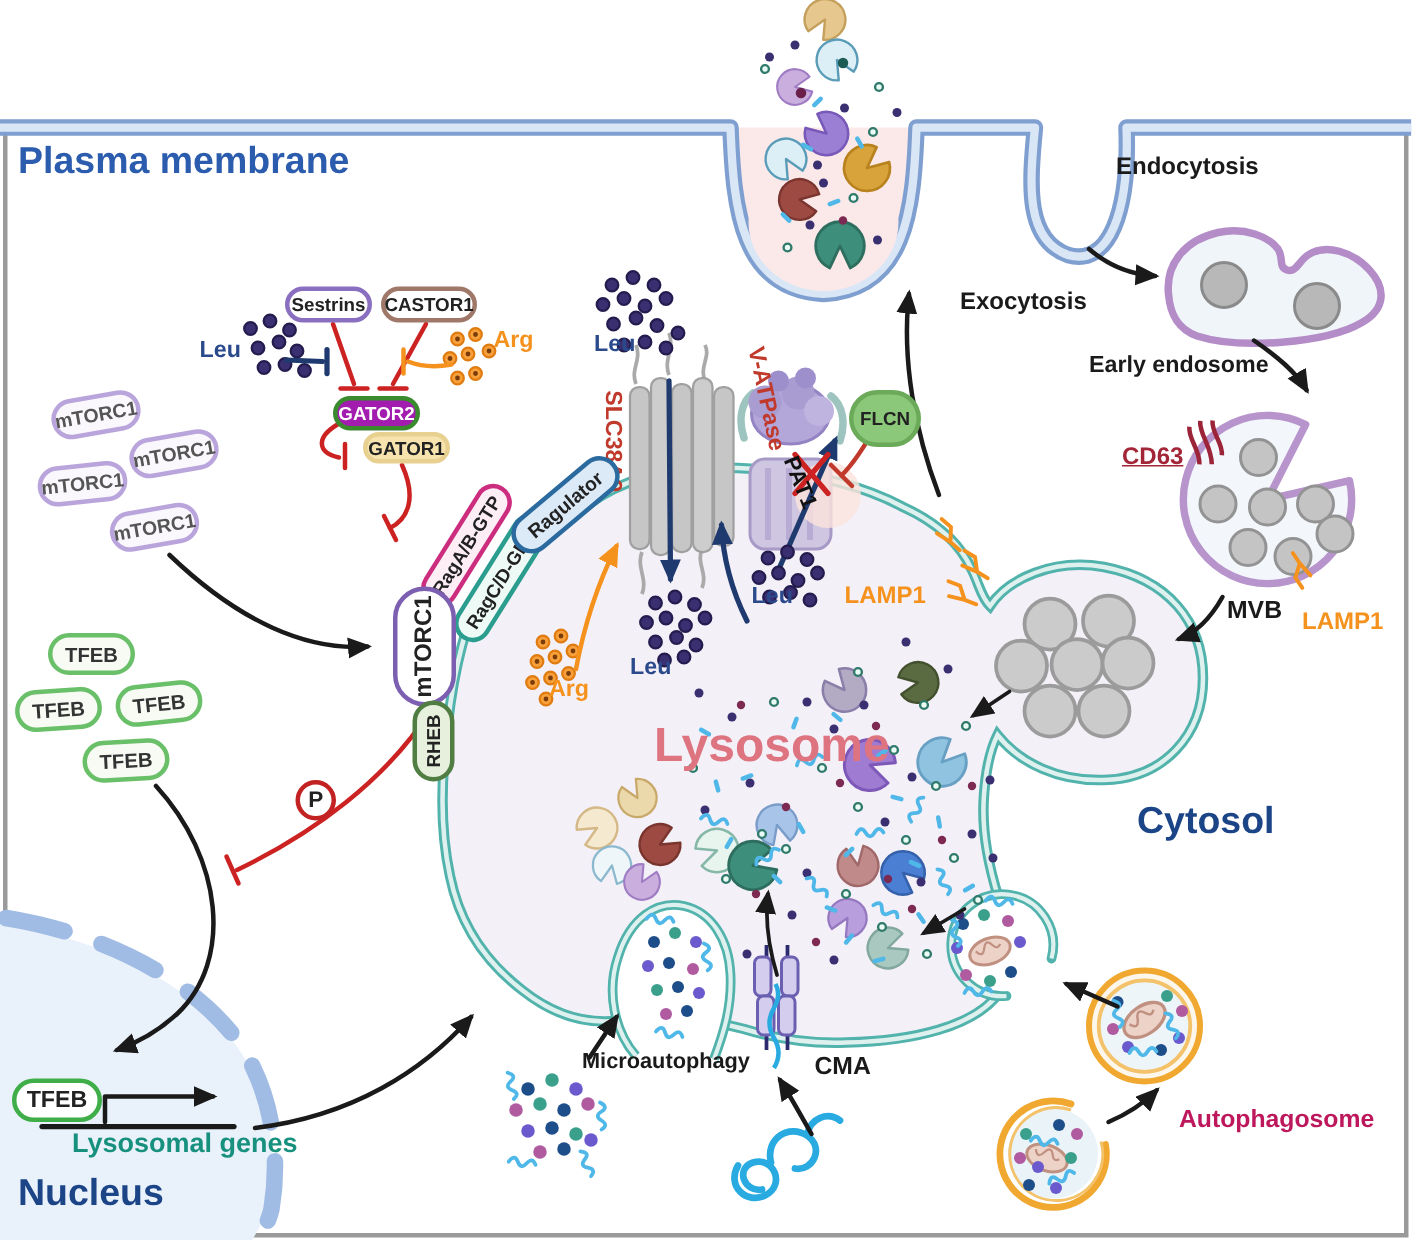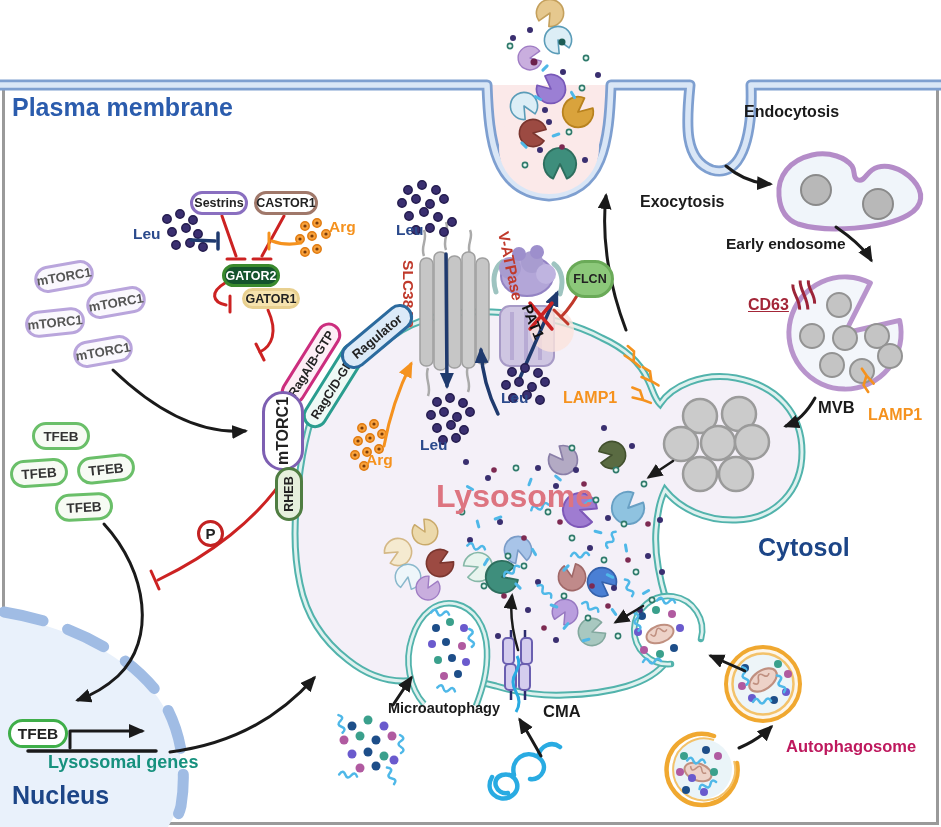--- a/index.html
+++ b/index.html
@@ -515,21 +515,21 @@
 <div class="lbl rot" style="left:358px;top:286px;width:100px;font-size:15.5px;color:#c0392b;transform:rotate(90deg);">SLC38A9</div>
 <div class="lbl rot" style="left:465px;top:258px;width:90px;font-size:15.5px;color:#c0392b;transform:rotate(78deg);">V-ATPase</div>
 <div class="lbl rot" style="left:503px;top:314px;width:60px;font-size:15px;color:#111;transform:rotate(68deg);">PAT1</div>
 
 <div class="pill" style="left:190px;top:191px;width:58px;height:24px;border-color:#8a6fc0;font-size:12.5px;">
       <span>Sestrins</span>
     </div>
 <div class="pill" style="left:254px;top:191px;width:64px;height:24px;border-color:#a0786a;font-size:12.5px;">
       <span>CASTOR1</span>
     </div>
-<div class="pill" style="left:222px;top:264px;width:58px;height:23px;border-color:#3a8a2e;background:#14532d;color:#fff;font-size:12.5px;">
+<div class="pill" style="left:222px;top:264px;width:58px;height:23px;border-color:#3a8a2e;background:#a21caf;color:#fff;font-size:12.5px;">
       <span>GATOR2</span>
     </div>
 <div class="pill" style="left:242px;top:288px;width:58px;height:21px;border-color:#e8d090;background:#f6e3ae;font-size:12.5px;">
       <span>GATOR1</span>
     </div>
 
 <div class="pill" style="left:265px;top:351px;width:92px;height:25px;border-color:#cc2d7e;background:#fdeef6;font-size:12.5px;transform:rotate(-58deg);">
       <span>RagA/B-GTP</span>
     </div>
 <div class="pill" style="left:286px;top:373px;width:96px;height:25px;border-color:#2a9d8f;background:#eefaf6;font-size:12.5px;transform:rotate(-58deg);">

